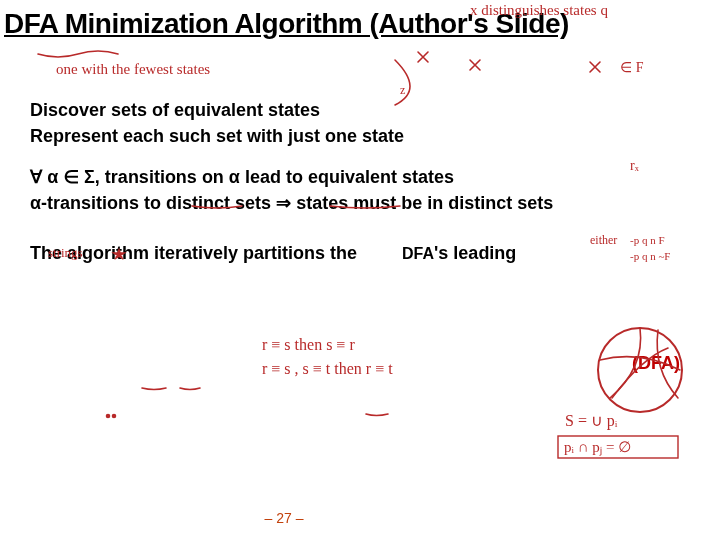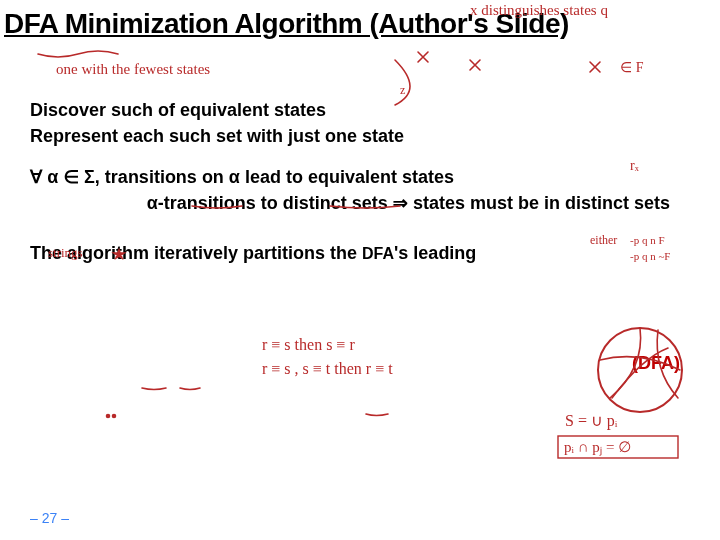--- a/index.html
+++ b/index.html
@@ -56,55 +56,55 @@
     font-size: 70%;
     vertical-align: sub;
     font-style: italic;
   }
   .footer {
     position: absolute;
     bottom: 14px;
     left: 30px;
     right: 30px;
     display: flex;
-    justify-content: space-between;
+    justify-content: center;
     font-size: 14px;
-    color: #3b82f6;
+    color: #c2410c;
   }
   .footer .page { }
   .footer .course { }
   svg.ink {
     position: absolute;
     top: 0; left: 0;
     pointer-events: none;
   }
 </style>
 </head>
 <body>
 
 <div class="slide">
 
   <div class="title">DFA Minimization Algorithm (Author's Slide)</div>
 
   <div class="body">
 
     <div class="block">
-      <p>Discover such of equivalent states</p>
+      <p>Discover sets of equivalent states</p>
       <p>Represent each such set with just one state</p>
     </div>
 
     <div class="block" style="position:relative;">
       <p>∀ α ∈ Σ, transitions on α lead to equivalent states</p>
       <span class="dfa">(DFA)</span>
-      <p style="padding-left:0;text-align:right;">α-transitions to distinct sets ⇒ states must be in distinct sets</p>
+      <p style="padding-left:0;">α-transitions to distinct sets ⇒ states must be in distinct sets</p>
     </div>
 
     <div class="block" style="margin-top:26px;">
       <p>
-        <span>The algorithm iteratively partitions the </span><span style="font-size:16px;">DFA</span><span>'s leading</span>
+        <span>The algorithm iteratively partitions the </span><span style="font-size:16px;margin-left:40px;">DFA</span><span>'s leading</span>
       </p>
     </div>
 
   </div>
 
   <div class="footer">
     <span class="page">– 27 –</span>
   </div>
 
   <svg class="ink" width="720" height="540">

